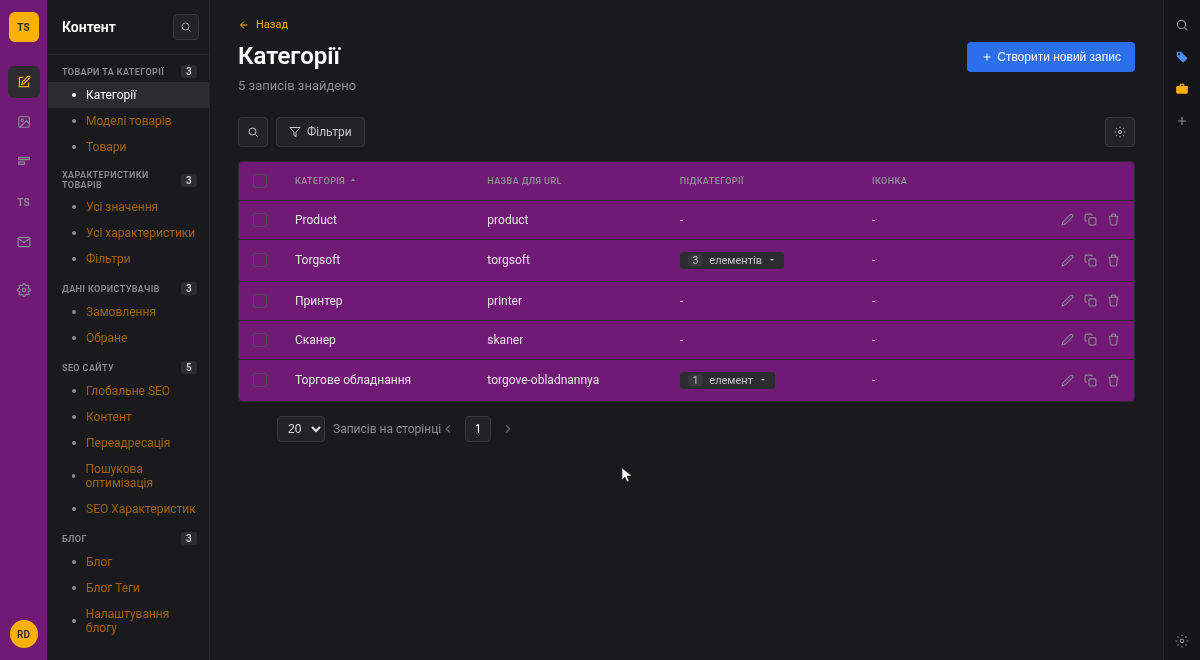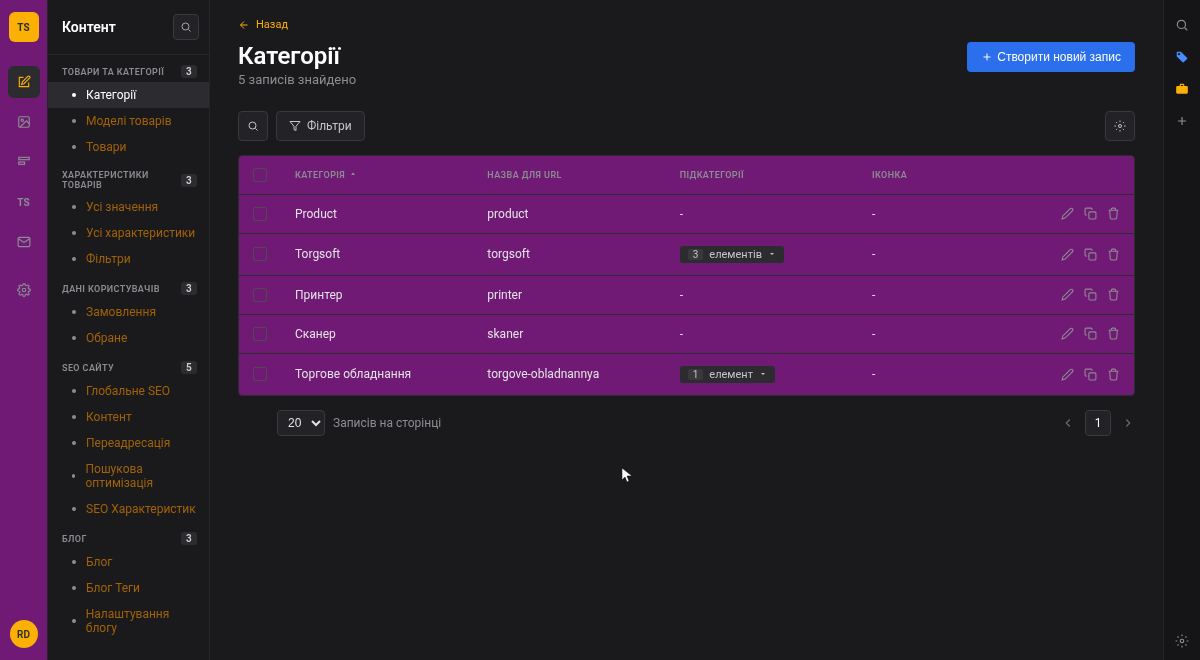--- a/index.html
+++ b/index.html
@@ -99,21 +99,21 @@
 .main {
   flex: 1;
   background: #1a1a1d;
   padding: 18px 28px 10px 28px;
   overflow: hidden;
   border-right: 1px solid #26262a;
 }
 .back-link { color: #fab005; font-size: 11px; display: inline-flex; align-items: center; gap: 6px; cursor: pointer; }
 .header-row { display: flex; justify-content: space-between; align-items: flex-start; margin-top: 8px; }
 .page-title { font-size: 24px; font-weight: 600; color: #fff; }
-.page-subtitle { font-size: 13px; color: #8c8c93; margin-top: 2px; }
+.page-subtitle { font-size: 13px; color: #8c8c93; margin-top: 8px; }
 .primary-btn {
   background: #2b6fed; color: #fff; border: none;
   border-radius: 4px; padding: 8px 14px; font-size: 12px;
   display: inline-flex; align-items: center; gap: 4px; cursor: pointer;
 }
 .toolbar-row { display: flex; justify-content: space-between; margin-top: 24px; }
 .toolbar-left { display: flex; gap: 8px; }
 .sq-btn {
   width: 30px; height: 30px; background: #232327; border: 1px solid #38383d;
   border-radius: 4px; display: flex; align-items: center; justify-content: center;
@@ -150,21 +150,21 @@
   display: inline-flex; align-items: center; gap: 6px;
   background: #2b2b30; color: #c5c5cc;
   border-radius: 3px; padding: 2px 8px; font-size: 11px;
 }
 .tag-pill .num {
   background: #38383d; padding: 0 5px; border-radius: 2px; font-size: 10px;
 }
 .row-actions { display: flex; gap: 10px; justify-content: flex-end; color: #8c8c93; }
 .row-actions span { cursor: pointer; }
 
-.pager-row { display: flex; justify-content: space-between; align-items: center; margin-top: 14px; font-size: 12px; color: #8c8c93; padding-left: 39px; }
+.pager-row { display: flex; align-items: center; margin-top: 14px; font-size: 12px; color: #8c8c93; padding-left: 39px; }
 .per-page { display: flex; align-items: center; gap: 8px; }
 .per-page select { background: #232327; color: #e3e3e5; border: 1px solid #38383d; border-radius: 4px; padding: 4px 6px; font-size: 12px; }
 .pager { display: flex; align-items: center; gap: 10px; }
 .page-num { background: #232327; border: 1px solid #38383d; border-radius: 4px; width: 26px; height: 26px; display: flex; align-items: center; justify-content: center; color: #fff; }
 .page-arrow { color: #6a6a70; cursor: pointer; }
 
 
 .right-rail {
   width: 36px; background: #151518;
   display: flex; flex-direction: column; align-items: center;

